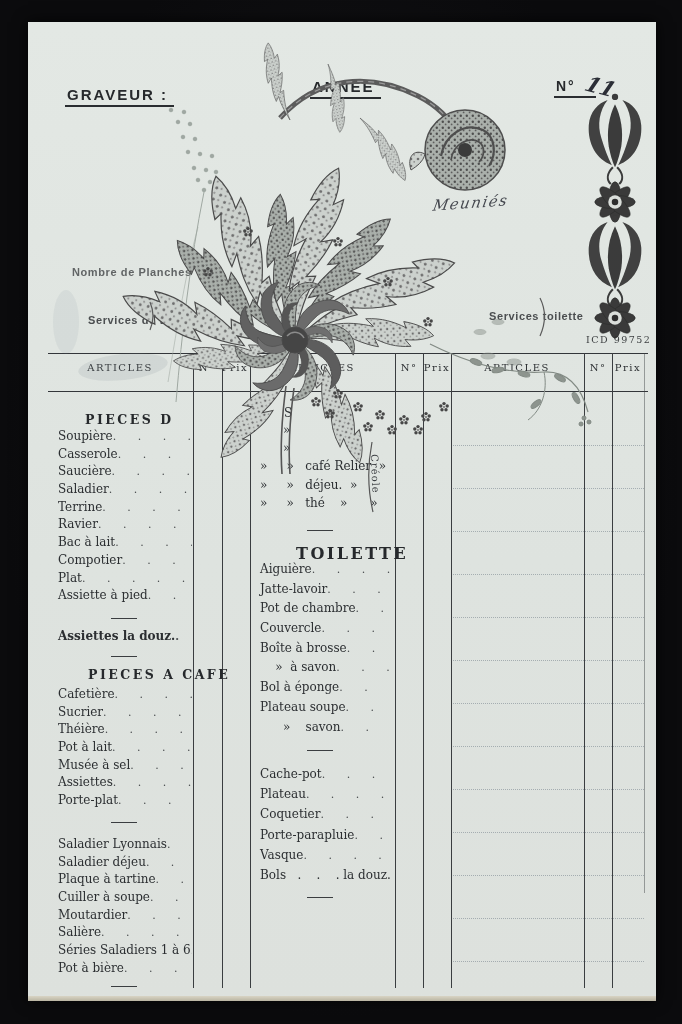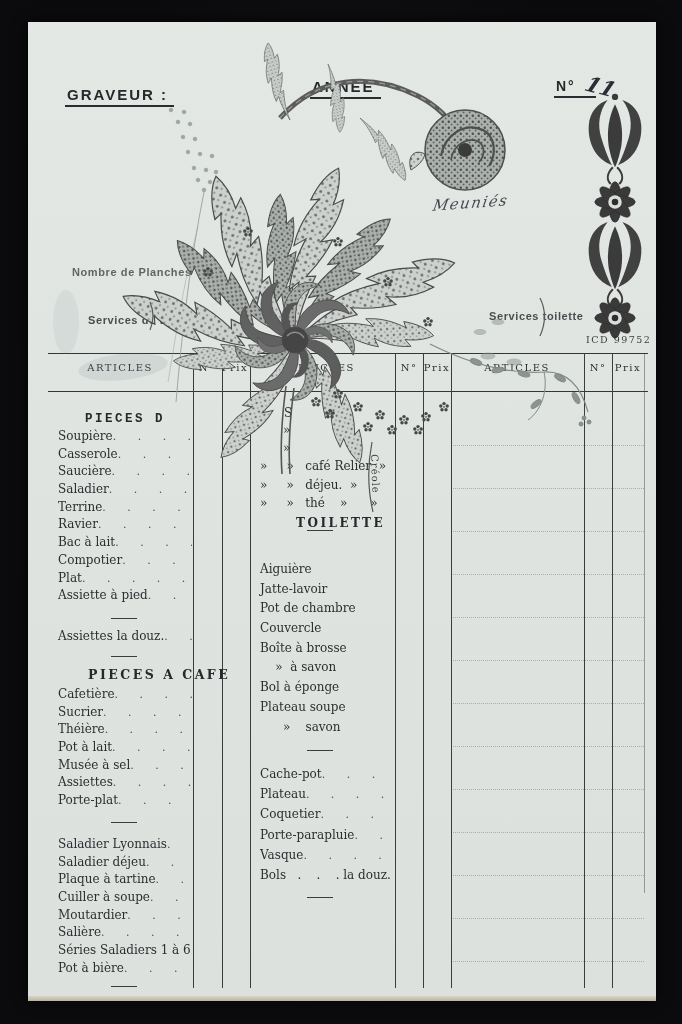--- a/index.html
+++ b/index.html
@@ -24,21 +24,21 @@
   .stamp{font-size:9.5px;color:#3c3f41;letter-spacing:1.5px;}
   
   .hrule{position:absolute;height:0;border-top:1.6px solid #33363a;}
   .vline{position:absolute;width:0;border-left:1.5px solid #3a3d40;}
   .dotrow{position:absolute;height:0;border-top:1px dotted rgba(85,100,115,.42);}
   .thead{position:absolute;top:340px;height:20px;text-align:center;font-size:10px;
     letter-spacing:1.5px;color:#2c2f32;}
   
   .col{position:absolute;color:#2b2e31;font-size:12px;}
   .row{display:flex;align-items:baseline;}
-  .lh1 .row{height:17.7px;text-align:center;} .lh2 .row{height:19.7px;flex-direction:column;} .lh3 .row{height:20.2px;} .lh4 .row{height:18.2px;}
+  .lh1 .row{height:17.7px;text-align:center;} .lh2 .row{height:19.7px;} .lh3 .row{height:20.2px;} .lh4 .row{height:18.2px;}
   .lbl{white-space:pre;}
   .ldr{flex:1;overflow:hidden;white-space:nowrap;color:#3c3f42;font-size:11px;
     letter-spacing:9px;opacity:.9;}
   .ldr::after{content:" . . . . . . . . . . . . . . ";}
   .sechead{font-weight:bold;letter-spacing:2.5px;font-size:12.5px;color:#26292c;}
   .divider{position:absolute;width:26px;border-top:1.5px solid #3a3d40;}
   .vert-label{font-size:10px;color:#3a3d40;letter-spacing:1px;transform:rotate(88deg);
     transform-origin:left top;white-space:nowrap;}
   
   .wm{position:absolute;left:6px;top:472px;width:616px;z-index:9;
@@ -93,21 +93,21 @@
   <span class="thead" style="left:32px;width:120px;">ARTICLES</span>
   <span class="thead" style="left:164px;width:30px;">N°</span>
   <span class="thead" style="left:192px;width:30px;">Prix</span>
   <span class="thead" style="left:234px;width:120px;">ARTICLES</span>
   <span class="thead" style="left:366px;width:30px;">N°</span>
   <span class="thead" style="left:394px;width:30px;">Prix</span>
   <span class="thead" style="left:429px;width:120px;">ARTICLES</span>
   <span class="thead" style="left:555px;width:30px;">N°</span>
   <span class="thead" style="left:585px;width:30px;">Prix</span>
 
-  <span class="abs sechead z2" style="left:57px;top:390px;font-family:Liberation Mono, monospace;">PIECES D</span>
+  <span class="abs sechead z2" style="left:57px;top:390px;">PIECES D</span>
   <div class="col lh1 z2" style="left:30px;top:407px;width:134px;">
     <div class="row">
           <span class="lbl">Soupière</span>
           <span class="ldr"></span>
         </div>
     <div class="row">
           <span class="lbl">Casserole</span>
           <span class="ldr"></span>
         </div>
     <div class="row">
@@ -137,21 +137,21 @@
     <div class="row">
           <span class="lbl">Plat</span>
           <span class="ldr"></span>
         </div>
     <div class="row">
           <span class="lbl">Assiette à pied</span>
           <span class="ldr"></span>
         </div>
   </div>
   <div class="divider" style="left:83px;top:596px;"></div>
-  <div class="col lh1 z2" style="left:30px;top:607px;width:134px;">
+  <div class="col lh1 z2" style="left:30px;top:607px;width:134px;font-weight:bold;">
     <div class="row">
           <span class="lbl">Assiettes la douz.</span>
           <span class="ldr"></span>
         </div>
   </div>
   <div class="divider" style="left:83px;top:634px;"></div>
   <span class="abs sechead z2" style="left:60px;top:645px;">PIECES A CAFE</span>
   <div class="col lh1 z2" style="left:30px;top:665px;width:134px;">
     <div class="row">
           <span class="lbl">Cafetière</span>
@@ -233,21 +233,21 @@
     <div class="row">
           <span class="lbl">»     »   déjeu.  »</span>
         </div>
     <div class="row">
           <span class="lbl">»     »   thé    »      »</span>
         </div>
   </div>
   <span class="abs vert-label z2" style="left:352px;top:432px;">Créole</span>
   <div class="divider" style="left:279px;top:508px;"></div>
 
-  <span class="abs sechead z2" style="left:268px;top:494px;font-size:12px;">TOILETTE</span>
+  <span class="abs sechead z2" style="left:268px;top:522px;font-size:16px;">TOILETTE</span>
   <div class="col lh2 z2" style="left:232px;top:540px;width:130px;">
     <div class="row">
           <span class="lbl">Aiguière</span>
           <span class="ldr"></span>
         </div>
     <div class="row">
           <span class="lbl">Jatte-lavoir</span>
           <span class="ldr"></span>
         </div>
     <div class="row">

